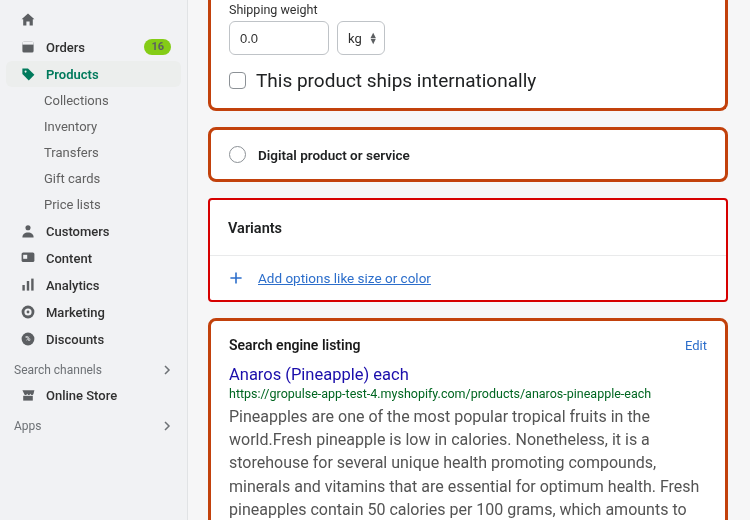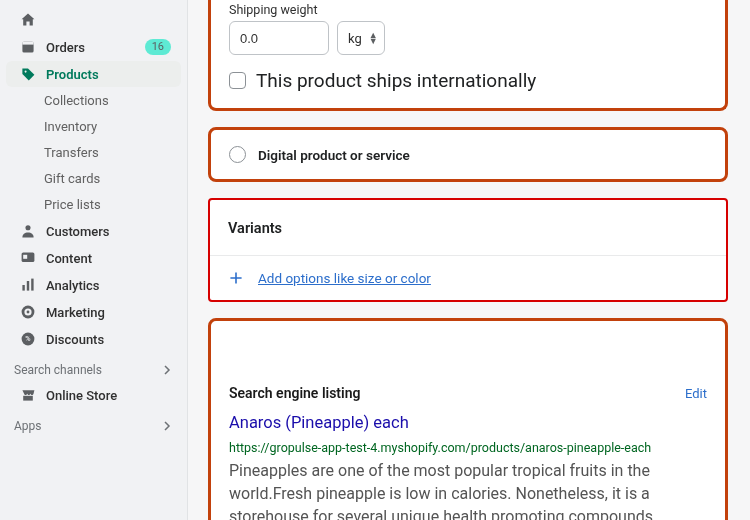--- a/index.html
+++ b/index.html
@@ -42,27 +42,27 @@
   .nav-item.sub { padding-left: 38px; font-weight:400; color:#616161;}
   .nav-item.active {
     background: #eceeed;
     color: #007a5c;
     font-weight: 600;
   }
   .nav-item.active .icon svg { fill:#007a5c; }
   .nav-item .icon { width:16px; height:16px; display:flex; align-items:center; justify-content:center; flex:0 0 auto;}
   .nav-item .label { flex: 1 1 auto; }
   .badge {
-    background: #5eead4;
+    background: #84cc16;
     color: #5c5f62;
     border-radius: 8px;
     padding: 0 7px;
     font-size: 11px;
     line-height: 16px;
-    font-weight:400;
+    font-weight:700;
   }
   .nav-section-label {
     display:flex; align-items:center; justify-content:space-between;
     padding: 10px 14px 4px 14px; color:#6d7175; font-size:12px; font-weight:400;
     cursor:pointer;
   }
   .chevron { width:12px; height:12px; display:flex; align-items:center; justify-content:center; }
 
   
   .main {
@@ -113,23 +113,23 @@
 
   .variants-card.red-outline { border: 2px solid #d60000; border-radius: 4px; }
   .variants-header { padding: 20px 18px 18px 18px; font-size:14.5px; font-weight:600; }
   .variants-add {
     border-top:1px solid #e9eaeb; padding: 14px 18px; display:flex; align-items:center; gap:14px;
     color:#2c6ecb; font-size:13.5px; cursor:pointer;text-decoration:underline;
   }
   .plus-icon { color:#2c6ecb; }
 
   .seo-card { padding: 16px 18px 18px 18px; }
-  .seo-header { display:flex; justify-content:space-between; align-items:center; margin-bottom:12px;margin-top:48px;}
+  .seo-header { display:flex; justify-content:space-between; align-items:center; margin-bottom:12px;}
   .link-action { color:#2c6ecb; cursor:pointer; font-size:13px; }
-  .seo-title { color:#1a0dab; font-size:16.5px; font-weight:400; margin-bottom:8px; }
+  .seo-title { color:#1a0dab; font-size:16.5px; font-weight:400; margin-bottom:2px; }
   .seo-url { color:#006621; font-size:12.5px; margin-bottom:4px; word-break:break-all;}
   .seo-desc { color:#545454; font-size:16px; line-height:1.45; }
 
   .metafields-card { padding: 20px 18px; display:flex; justify-content:space-between; align-items:center;}
 
   
   svg { display:block; }
 </style>
 </head>
 <body>

